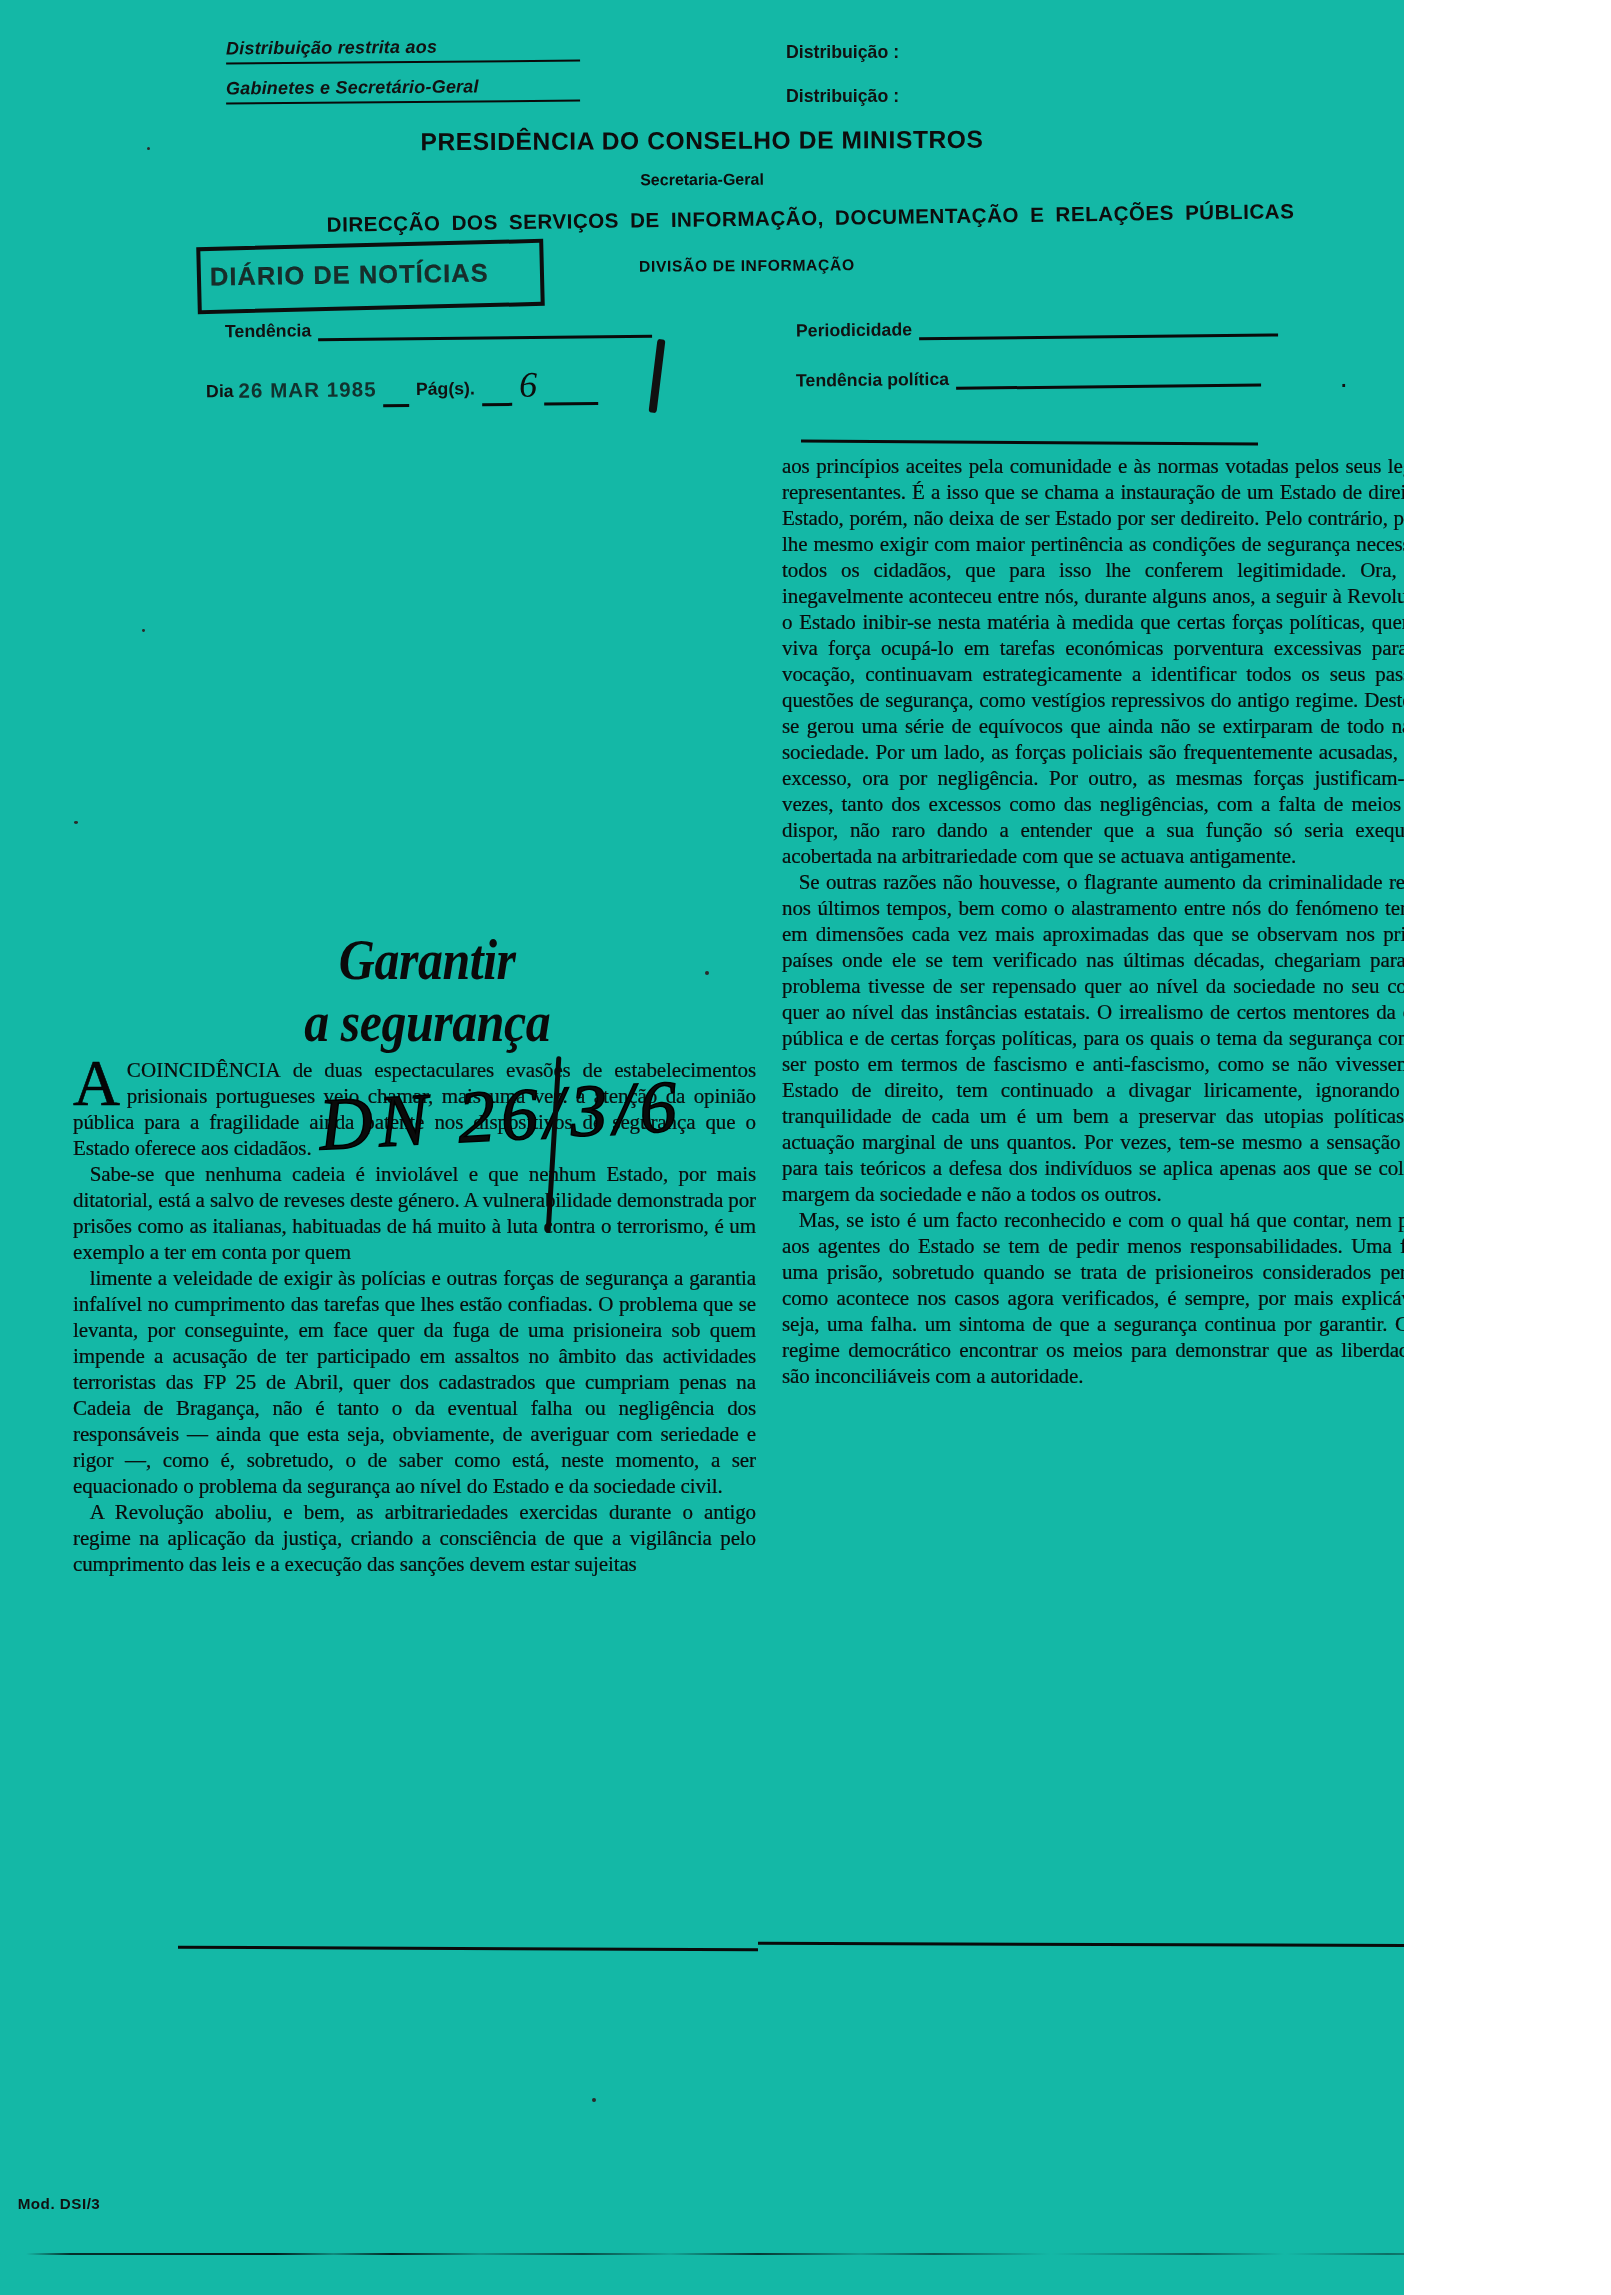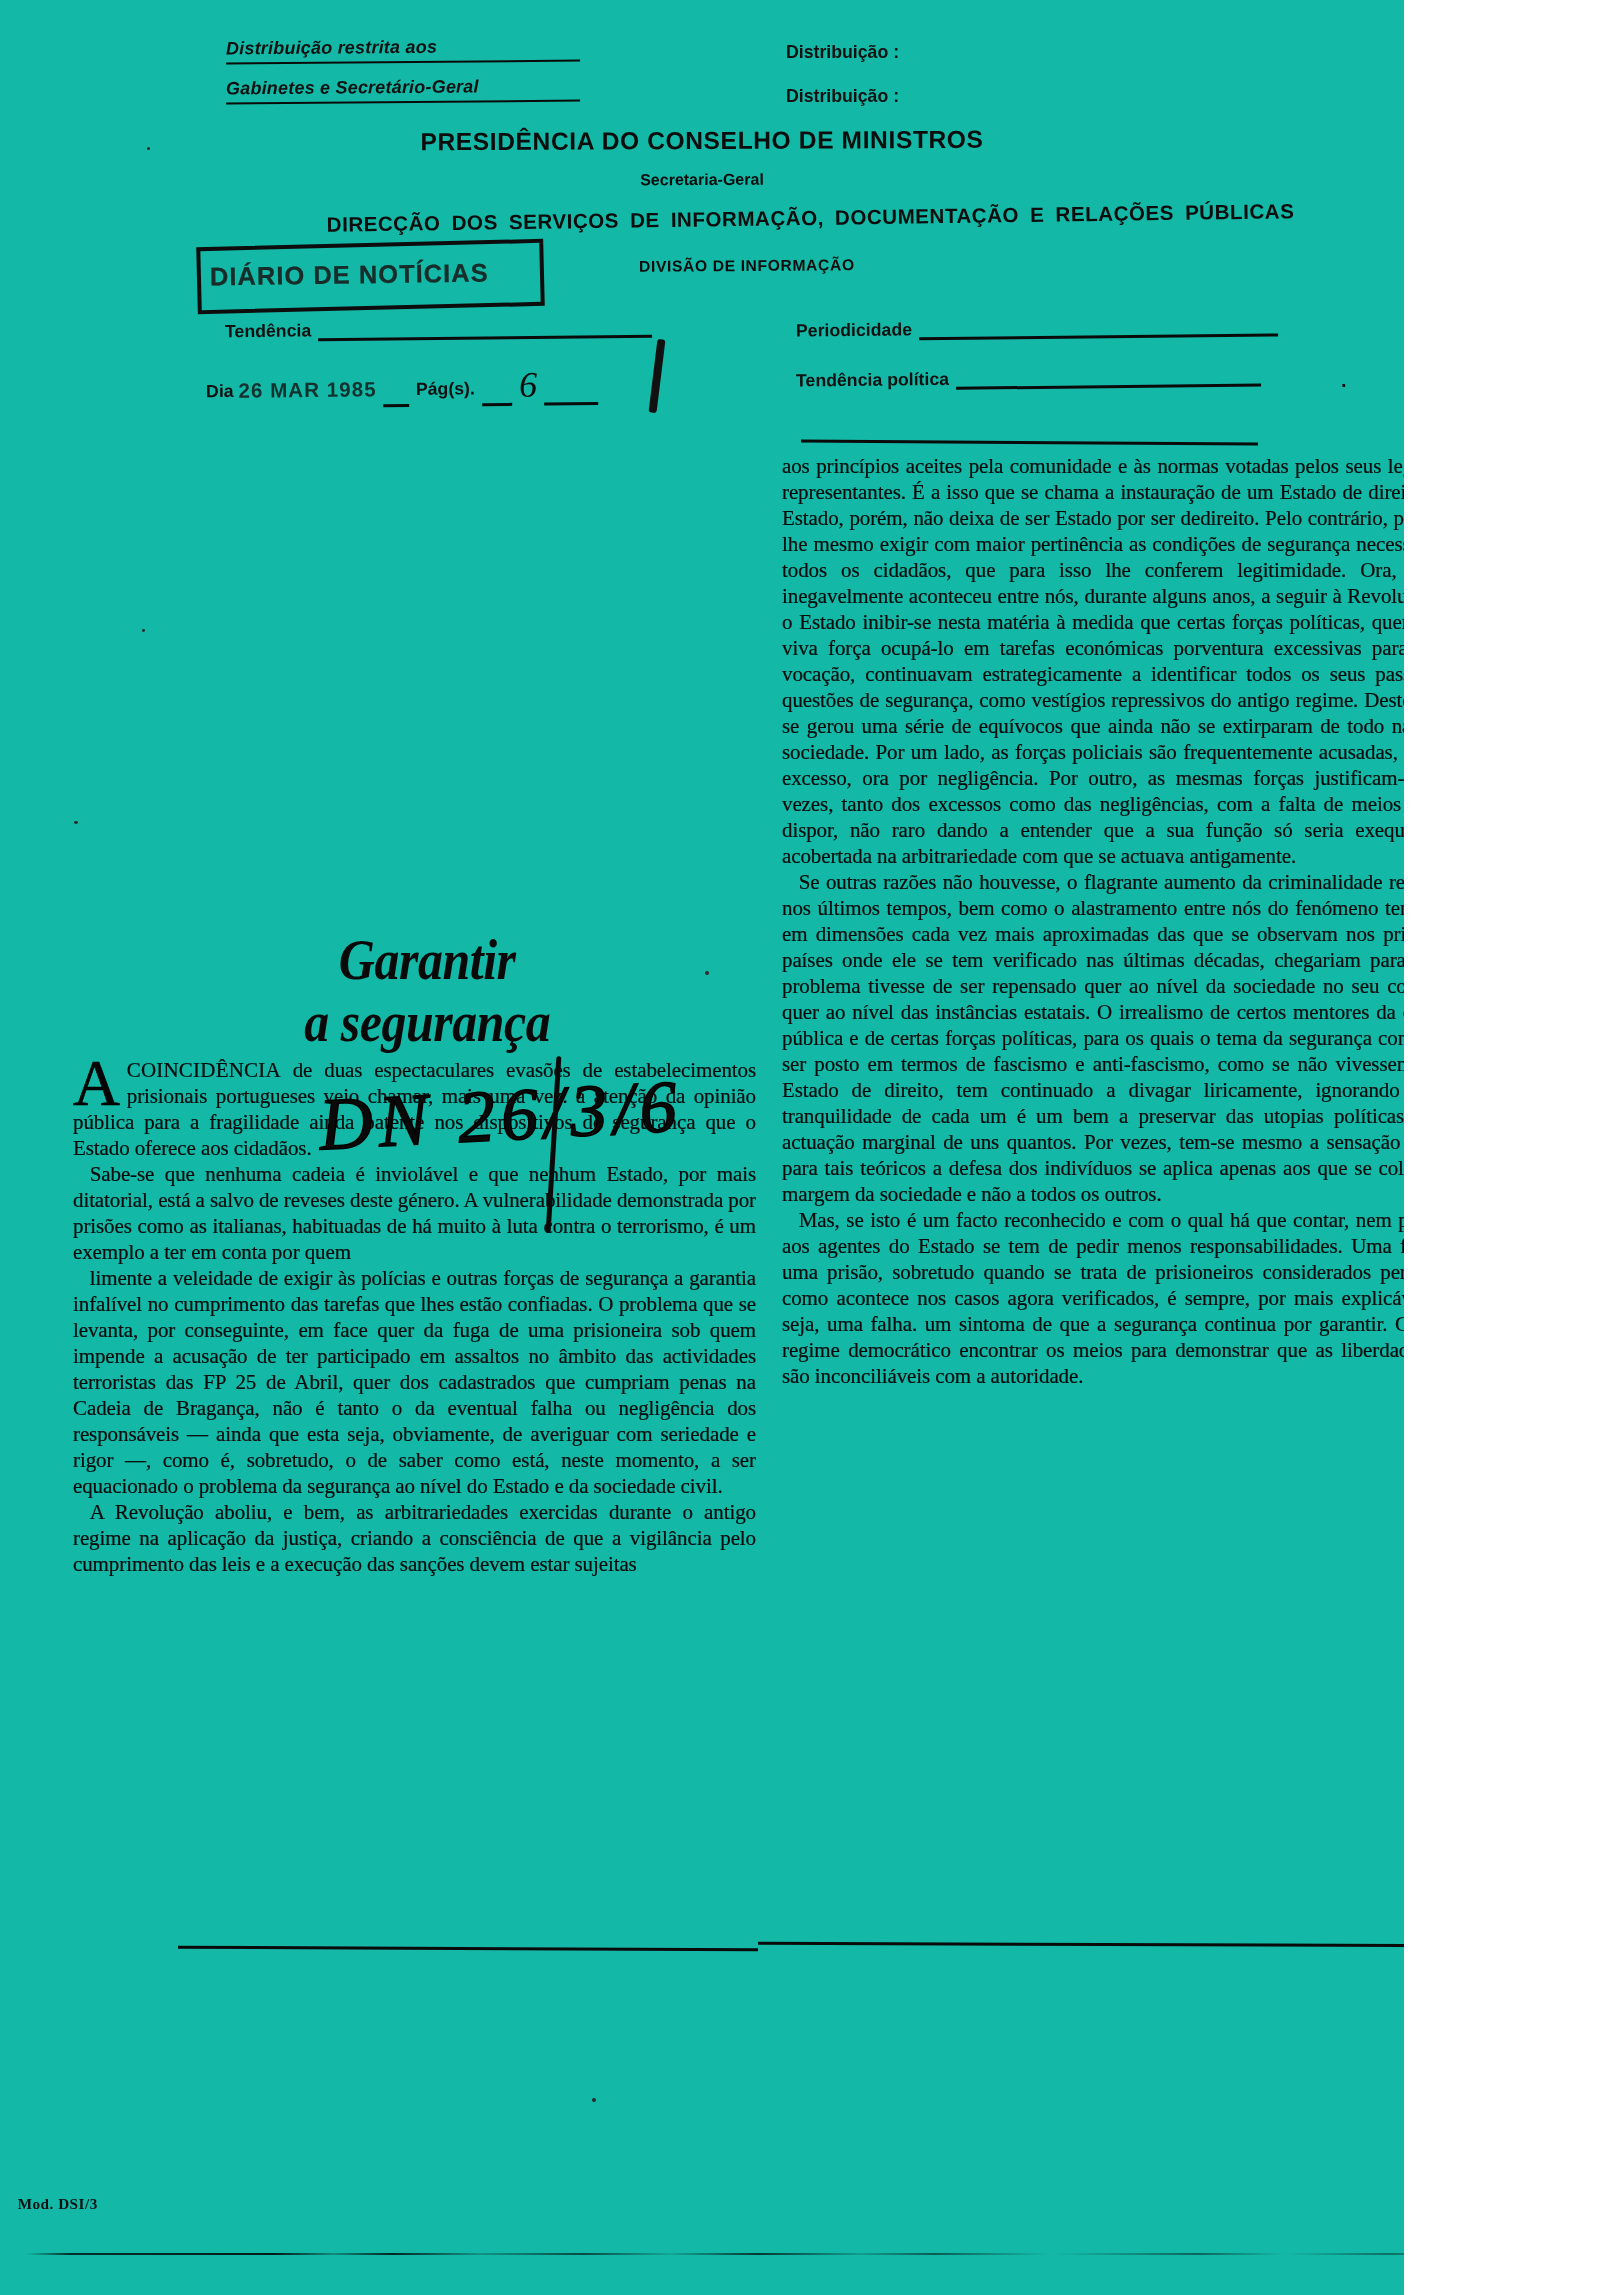--- a/index.html
+++ b/index.html
@@ -297,21 +297,21 @@
     top: 1943px;
     width: 703px;
     border-bottom: 3.4px solid #0a0a0a;
     transform: rotate(0.2deg);
   }
 
   .footer-mod {
     position: absolute;
     left: 17.7px;
     top: 2195px;
-    font-family: Liberation Serif, serif;
+    font-family: Liberation Sans, sans-serif;
     font-weight: bold;
     font-size: 15.2px;
     letter-spacing: 0.5px;
     color: #111;
   }
   .footer-smudge {
     position: absolute;
     left: 25.5px;
     top: 2253px;
     width: 1464px;

